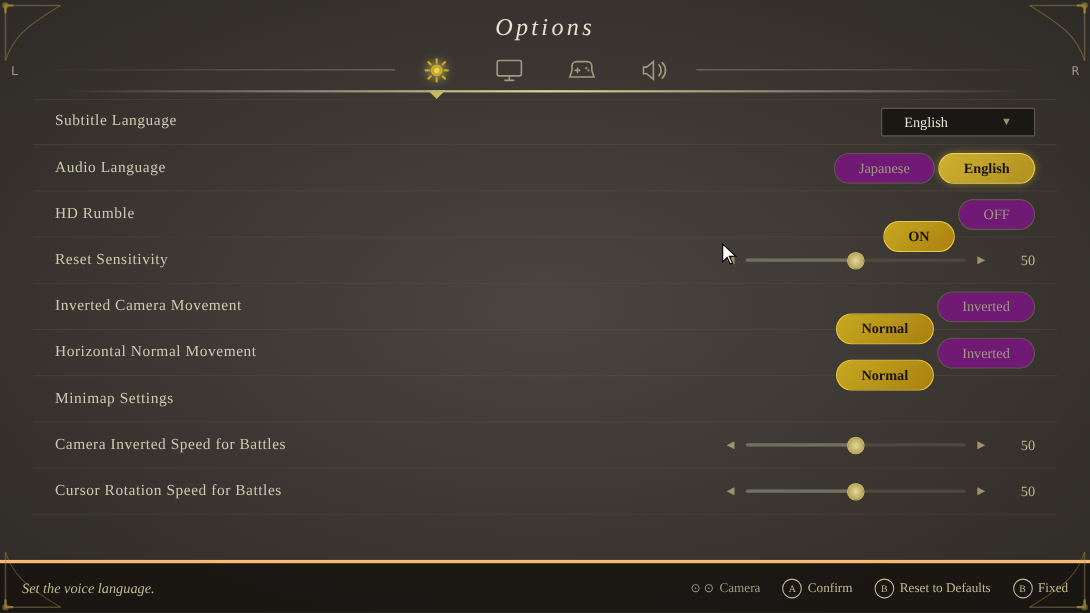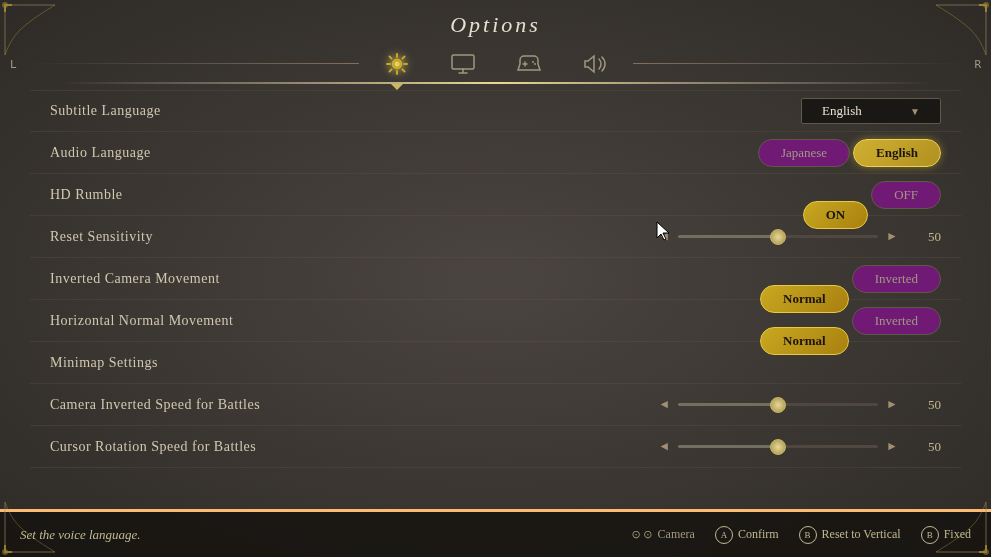--- a/index.html
+++ b/index.html
@@ -489,21 +489,21 @@
         <span>Camera</span>
       </div>
 
       <div class="bottom-action">
         <div class="action-btn-circle">A</div>
         <span>Confirm</span>
       </div>
 
       <div class="bottom-action">
         <div class="action-btn-circle">B</div>
-        <span>Reset to Vertical</span>
+        <span>Reset to Defaults</span>
       </div>
 
       <div class="bottom-action">
         <div class="action-btn-circle">B</div>
         <span>Fixed</span>
       </div>
     </div>
   </div>
 </div>
 

